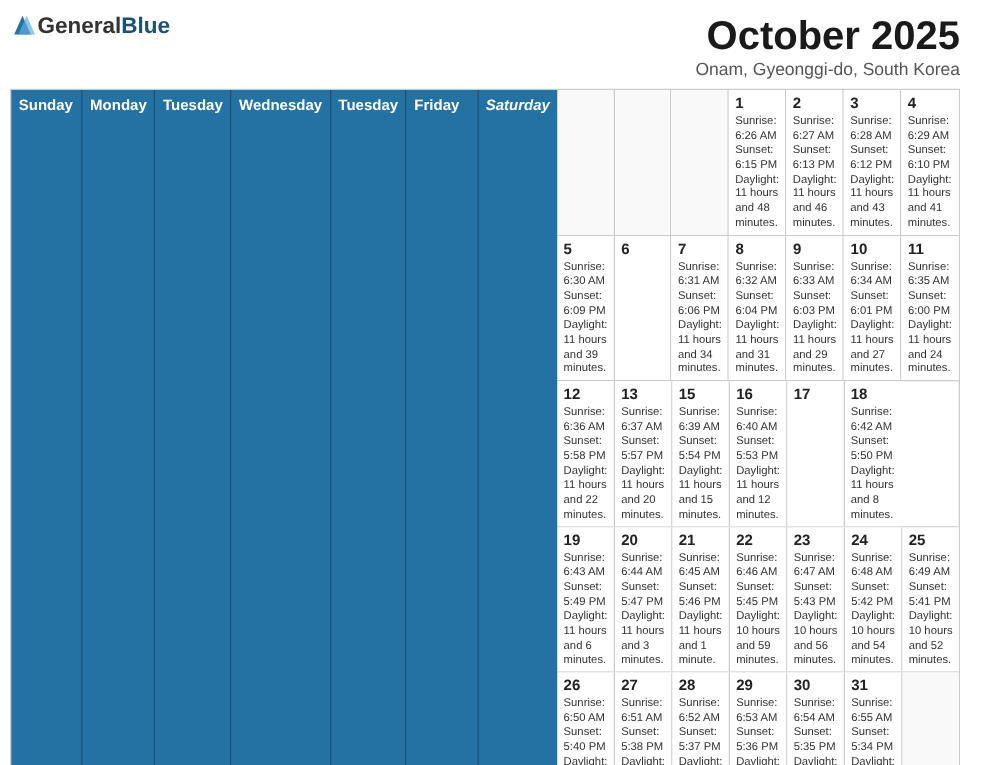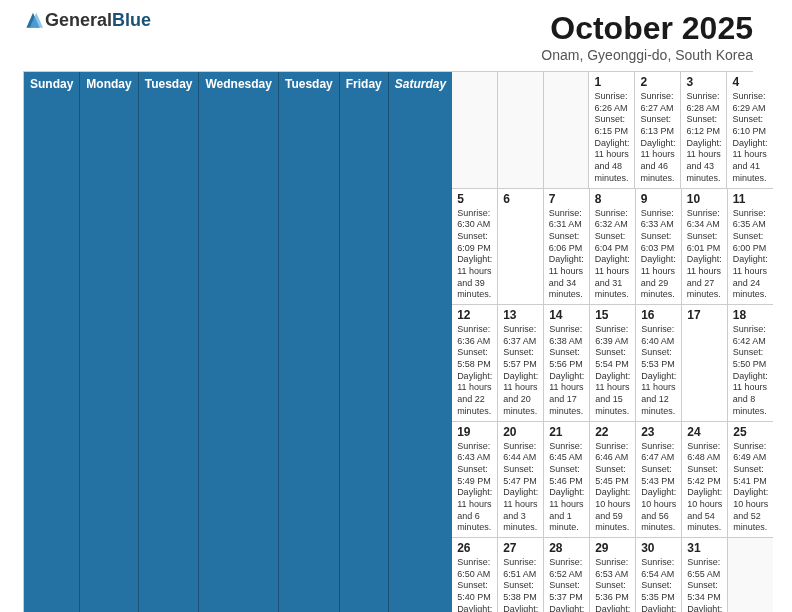--- a/index.html
+++ b/index.html
@@ -6,21 +6,21 @@
     body {
       font-family: Arial, sans-serif;
       background: #fff;
       width: 792px;
       height: 612px;
       overflow: hidden;
     }
     .page {
       width: 776px;
       height: 612px;
-      padding: 10px 23px;
+      padding: 10px 8px;
       display: flex;
       flex-direction: column;
     }
     .header {
       display: flex;
       justify-content: space-between;
       align-items: flex-start;
       margin-bottom: 8px;
     }
     .logo {
@@ -236,27 +236,20 @@
 and 22 minutes.</div>
           </div>
           <div class="cal-cell">
             <div class="day-num">13</div>
             <div class="day-info">Sunrise: 6:37 AM
 Sunset: 5:57 PM
 Daylight: 11 hours
 and 20 minutes.</div>
           </div>
           <div class="cal-cell">
-            <div class="day-num">14</div>
-            <div class="day-info">Sunrise: 6:38 AM
-Sunset: 5:56 PM
-Daylight: 11 hours
-and 17 minutes.</div>
-          </div>
-          <div class="cal-cell">
             <div class="day-num">15</div>
             <div class="day-info">Sunrise: 6:39 AM
 Sunset: 5:54 PM
 Daylight: 11 hours
 and 15 minutes.</div>
           </div>
           <div class="cal-cell">
             <div class="day-num">16</div>
             <div class="day-info">Sunrise: 6:40 AM
 Sunset: 5:53 PM

